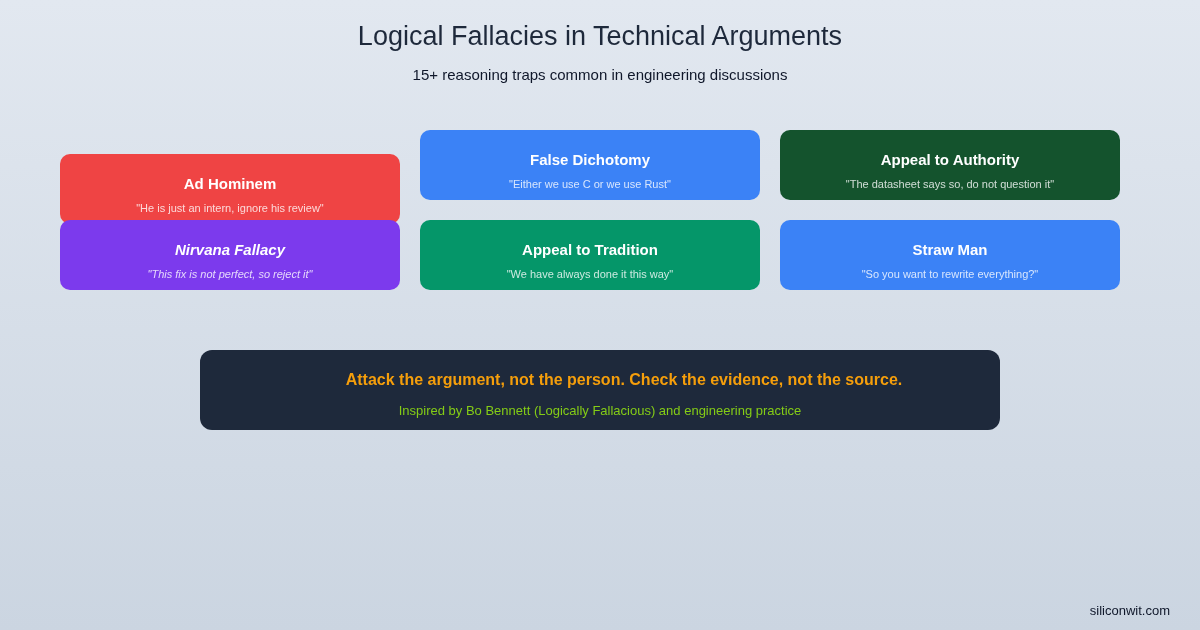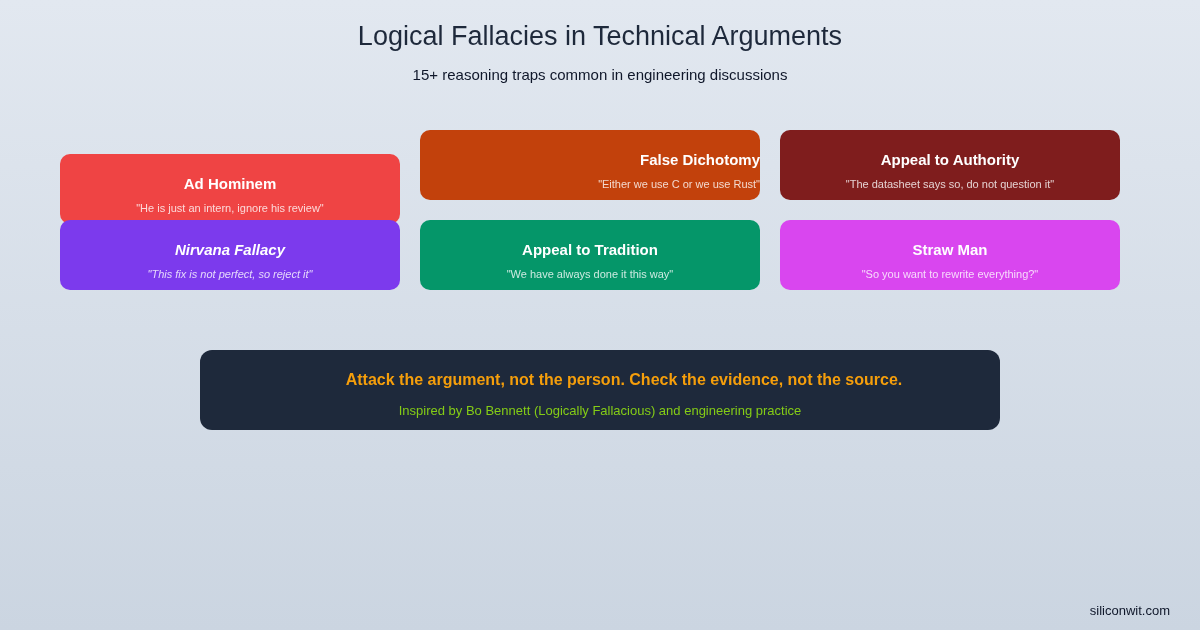--- a/index.html
+++ b/index.html
@@ -109,41 +109,41 @@
 <body>
 
 <div class="title">Logical Fallacies in Technical Arguments</div>
 <div class="subtitle">15+ reasoning traps common in engineering discussions</div>
 
 <div class="card c1" style="background:#ef4444;margin-top:24px;">
   <div class="card-name">Ad Hominem</div>
   <div class="card-quote">"He is just an intern, ignore his review"</div>
 </div>
 
-<div class="card c2" style="background:#c2410c;text-align:right;">
+<div class="card c2" style="background:#3b82f6;">
   <div class="card-name">False Dichotomy</div>
   <div class="card-quote">"Either we use C or we use Rust"</div>
 </div>
 
-<div class="card c3" style="background:#7f1d1d;">
+<div class="card c3" style="background:#14532d;">
   <div class="card-name">Appeal to Authority</div>
   <div class="card-quote">"The datasheet says so, do not question it"</div>
 </div>
 
 <div class="card c4" style="background:#7c3aed;">
   <div class="card-name">Nirvana Fallacy</div>
   <div class="card-quote">"This fix is not perfect, so reject it"</div>
 </div>
 
 <div class="card c5" style="background:#059669;">
   <div class="card-name">Appeal to Tradition</div>
   <div class="card-quote">"We have always done it this way"</div>
 </div>
 
-<div class="card c6" style="background:#d946ef;">
+<div class="card c6" style="background:#3b82f6;">
   <div class="card-name">Straw Man</div>
   <div class="card-quote">"So you want to rewrite everything?"</div>
 </div>
 
 <div class="banner">
   <div class="banner-main">Attack the argument, not the person. Check the evidence, not the source.</div>
   <div class="banner-sub">Inspired by Bo Bennett (Logically Fallacious) and engineering practice</div>
 </div>
 
 <div class="footer">siliconwit.com</div>

